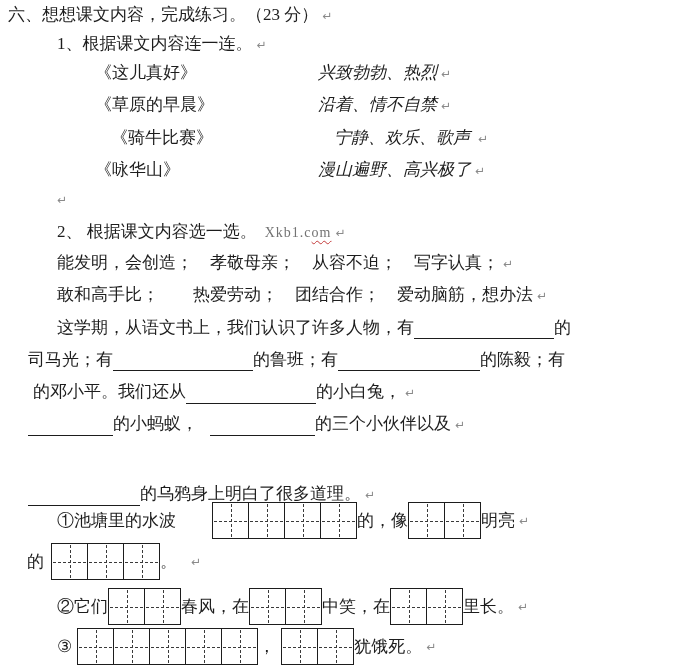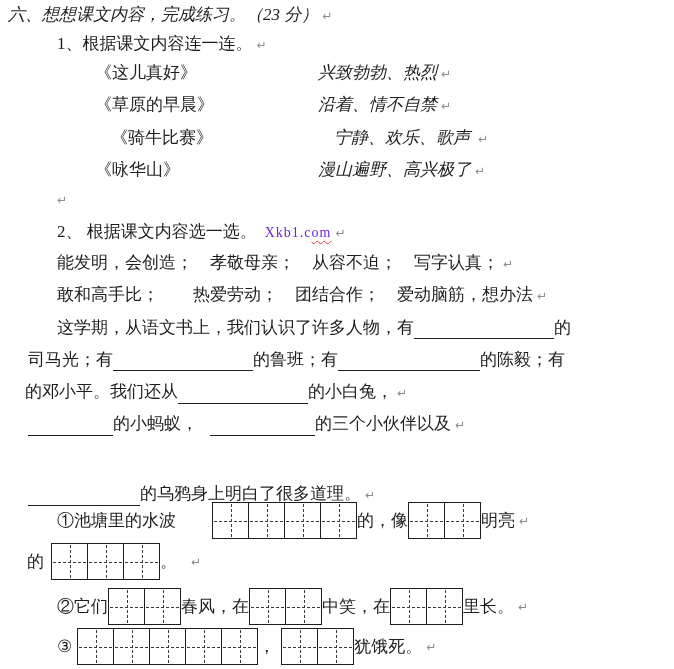--- a/index.html
+++ b/index.html
@@ -3,35 +3,35 @@
 <meta charset="utf-8">
 <style>
   html,body{margin:0;padding:0;}
   body{
     width:674px;height:669px;background:#ffffff;overflow:hidden;
     font-family:"Liberation Serif","DejaVu Serif",serif;
     color:#1d1d1d;
   }
   .page{position:absolute;top:0;left:0;width:674px;height:669px;background:#fff;}
   .line{position:absolute;white-space:nowrap;font-size:17px;line-height:22px;}
-  .title{font-size:17px;font-style:italic;}
+  .title{font-size:17px;}
   .mark{
     color:#8a8a8a;font-size:12px;margin-left:4px;
     font-family:"DejaVu Sans",sans-serif;vertical-align:baseline;
   }
   .pair-left{position:absolute;left:95px;top:0;}
   .pair-right{position:absolute;left:318px;top:0;font-style:italic;}
   .pairrow{width:674px;height:24px;}
   .blank{
     display:inline-block;height:17px;border-bottom:1px solid #1d1d1d;
     vertical-align:bottom;
   }
   .hgap{display:inline-block;}
   .watermark{
-    color:#6d28d9;font-size:14px;margin-left:8px;letter-spacing:1px;
+    color:#737373;font-size:14px;margin-left:8px;letter-spacing:1px;
   }
   .wavy{
     text-decoration:underline;
     text-decoration-style:wavy;
     text-decoration-color:#c43b3b;
     text-decoration-thickness:1px;
     text-underline-offset:3px;
   }
   .gridrow{
     position:absolute;display:flex;align-items:center;
@@ -97,21 +97,21 @@
   <div class="line" style="top:284px;left:57px;">
     <span>敢和高手比；　　热爱劳动；　团结合作；　爱动脑筋，想办法</span><span class="mark">↵</span>
   </div>
 
   <div class="line" style="top:317px;left:57px;">
     <span>这学期，从语文书上，我们认识了许多人物，有</span><span class="blank" style="width: 140px;"></span><span>的</span>
   </div>
   <div class="line" style="top:349px;left:28px;">
     <span>司马光；有</span><span class="blank" style="width: 140px;"></span><span>的鲁班；有</span><span class="blank" style="width: 142px;"></span><span>的陈毅；有</span>
   </div>
-  <div class="line" style="top:381px;left:25px;">
+  <div class="line" style="top:381px;left:33px;">
     <span>的邓小平。我们还从</span><span class="blank" style="width: 130px;"></span><span>的小白兔，</span><span class="mark">↵</span>
   </div>
   <div class="line" style="top:413px;left:28px;">
     <span class="blank" style="width: 85px;"></span><span>的小蚂蚁，</span><span class="hgap" style="width:12px;"></span><span class="blank" style="width: 105px;"></span><span>的三个小伙伴以及</span><span class="mark">↵</span>
   </div>
   <div class="line" style="top:446px;left:28px;margin-top:37px;">
     <span class="blank" style="width: 112px;"></span><span>的乌鸦身上明白了很多道理。</span><span class="mark">↵</span>
   </div>
 
 

